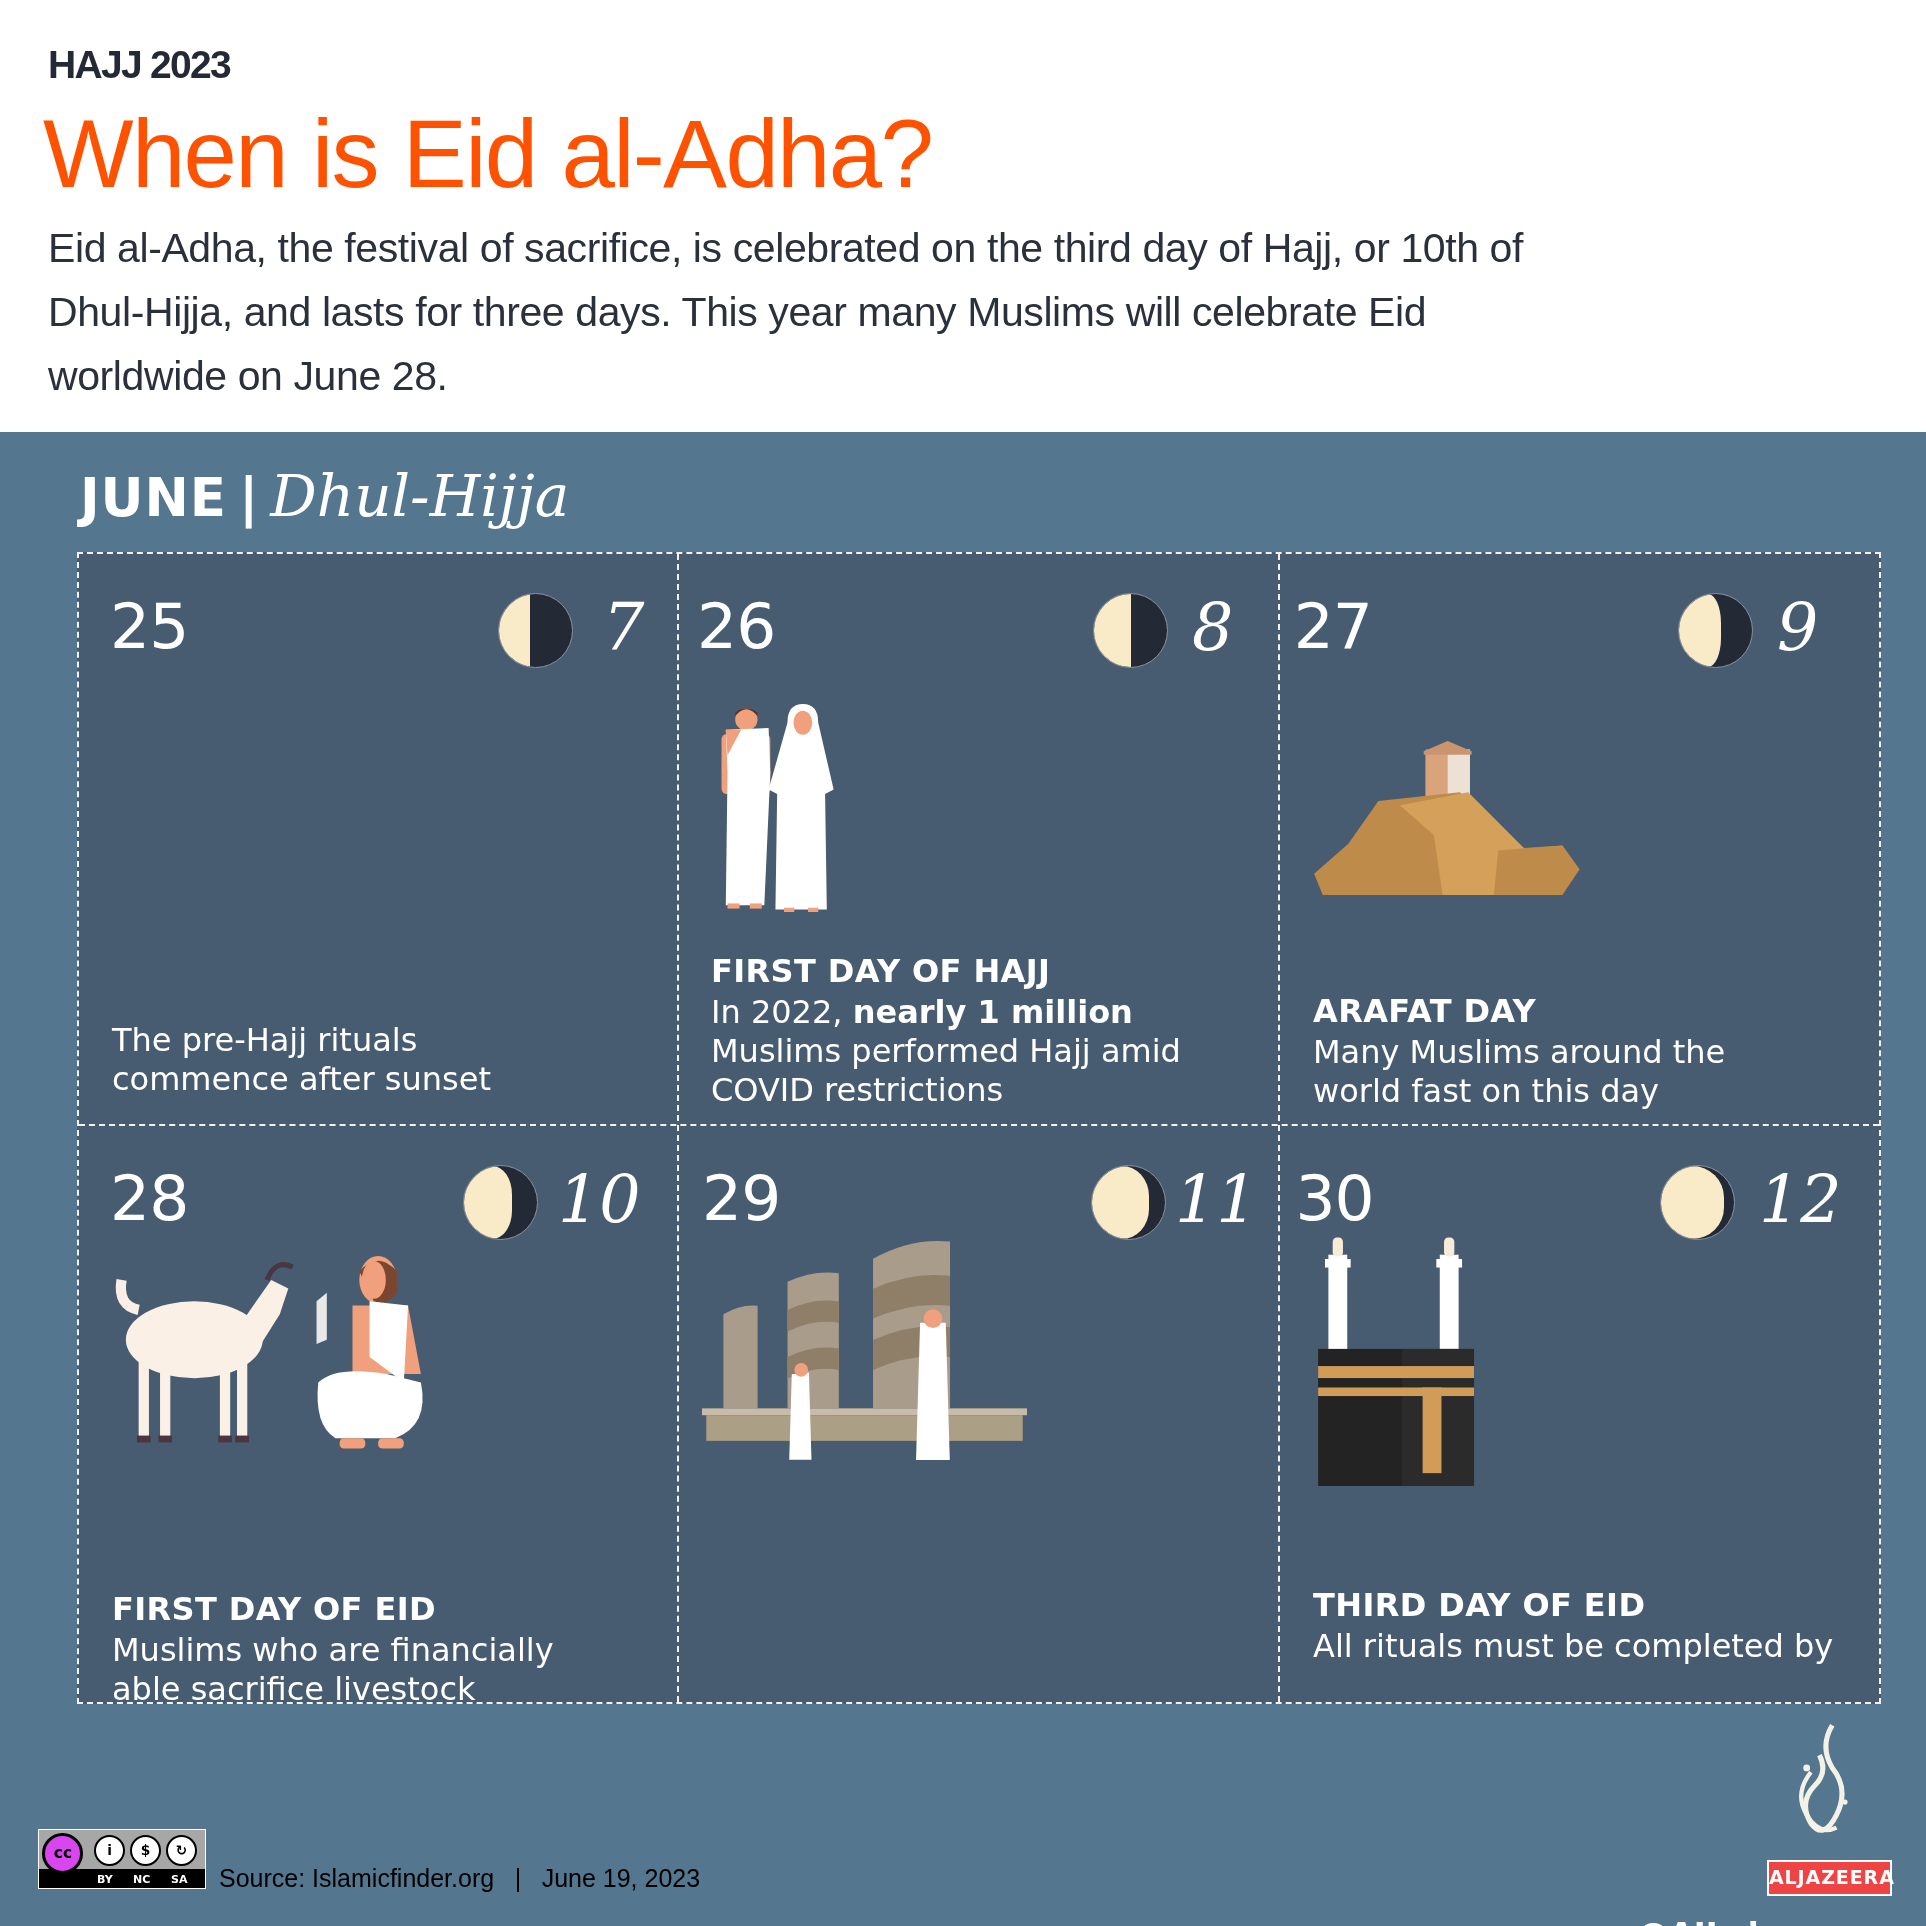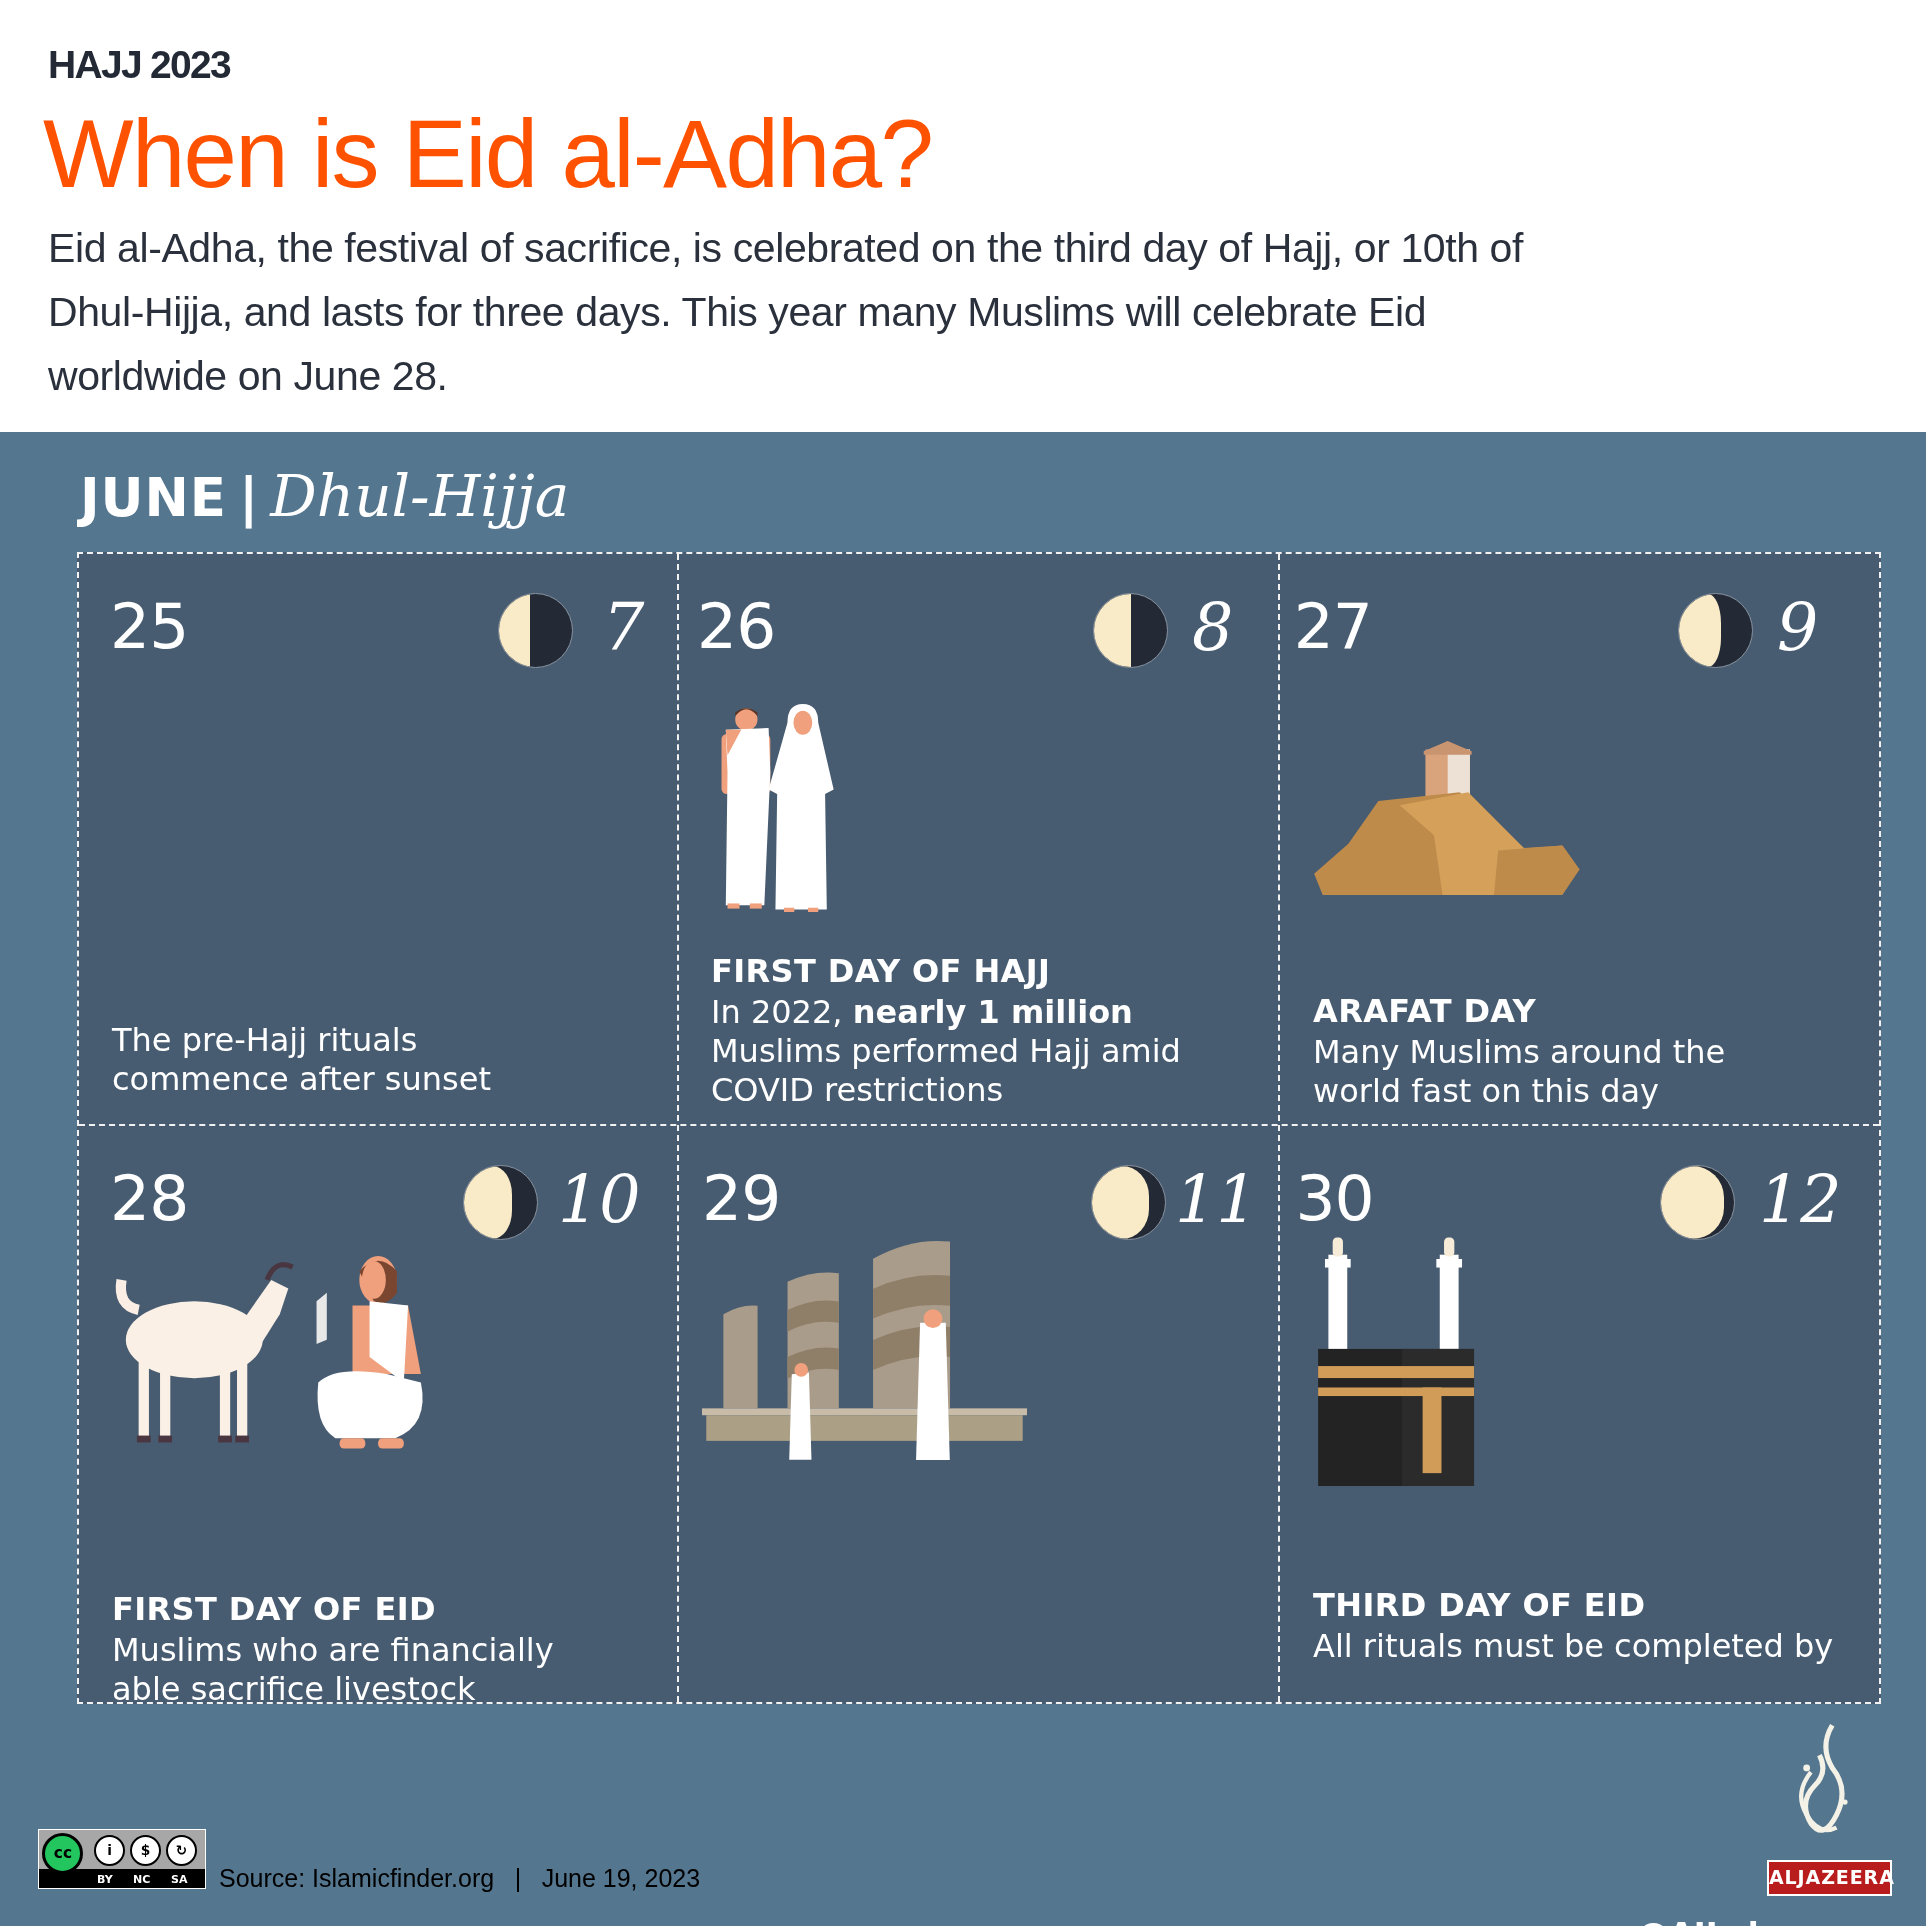--- a/index.html
+++ b/index.html
@@ -26,27 +26,27 @@
   .moon .lit { position: absolute; top: 0; height: 100%; left: 0; background: #faebc8; }
   .hijri { position: absolute; top: 36px; font-family: "DejaVu Serif", serif; font-style: italic; font-size: 65px; color: #ffffff; }
 
   .text { position: absolute; left: 33px; color: #ffffff; font-family: "DejaVu Sans", sans-serif; }
   .text .heading { font-size: 32px; font-weight: bold; letter-spacing: 0.4px; line-height: 43px; display: block; }
   .text .desc { font-size: 32px; line-height: 39px; display: block; }
   .text .desc b { font-weight: bold; }
 
   .footer-cc { position: absolute; left: 38px; top: 1829px; width: 168px; height: 60px; background: #000; border: 1.7px solid #fff; box-sizing: border-box; }
   .footer-cc .top-band { position: absolute; left: 0; top: 0; width: 100%; height: 39px; background: #a7a7a7; }
-  .footer-cc .ccc { position: absolute; left: 3.4px; top: 3.4px; width: 41px; height: 41px; border-radius: 50%; background: #22c55e; border: 3.4px solid #000; box-sizing: border-box; font: bold 15.4px "DejaVu Sans", sans-serif; color: #000; text-align: center; line-height: 34px; }
+  .footer-cc .ccc { position: absolute; left: 3.4px; top: 3.4px; width: 41px; height: 41px; border-radius: 50%; background: #d946ef; border: 3.4px solid #000; box-sizing: border-box; font: bold 15.4px "DejaVu Sans", sans-serif; color: #000; text-align: center; line-height: 34px; }
   .footer-cc .ic { position: absolute; top: 5.1px; width: 31px; height: 31px; border-radius: 50%; background: #fff; border: 2.6px solid #000; box-sizing: border-box; font: bold 13.7px "DejaVu Sans", sans-serif; text-align: center; line-height: 26px; color: #000; }
   .footer-cc .lbl { position: absolute; bottom: 1.7px; font: bold 11px "DejaVu Sans", sans-serif; color: #fff; }
   .source { position: absolute; left: 219px; top: 1864px; font-size: 25px; color: #000000; font-family: "Liberation Sans", sans-serif; white-space: nowrap; }
   .source .pipe { margin: 0 20.5px; }
   .ajlabs { position: absolute; left: 1637px; top: 1915px; font-size: 32px; font-weight: bold; color: #ffffff; font-family: "DejaVu Sans", sans-serif; text-align: center; }
-  .ajbadge { position: absolute; left: 1767px; top: 1860px; width: 125px; height: 36px; background: #b91c1c; border: 2.6px solid #fff; box-sizing: border-box; color: #fff; font: bold 19px "DejaVu Sans", sans-serif; text-align: center; line-height: 31px; letter-spacing: 0.9px; }
+  .ajbadge { position: absolute; left: 1767px; top: 1860px; width: 125px; height: 36px; background: #ef4444; border: 2.6px solid #fff; box-sizing: border-box; color: #fff; font: bold 19px "DejaVu Sans", sans-serif; text-align: center; line-height: 31px; letter-spacing: 0.9px; }
   .ajlogo { position: absolute; left: 1785px; top: 1721px; width: 86px; height: 128px; }
   .illus { position: absolute; }
 </style>
 </head>
 <body>
 
 <div class="top">
   <div class="kicker">HAJJ 2023</div>
   <div class="title">When is Eid al-Adha?</div>
   <div class="intro">

